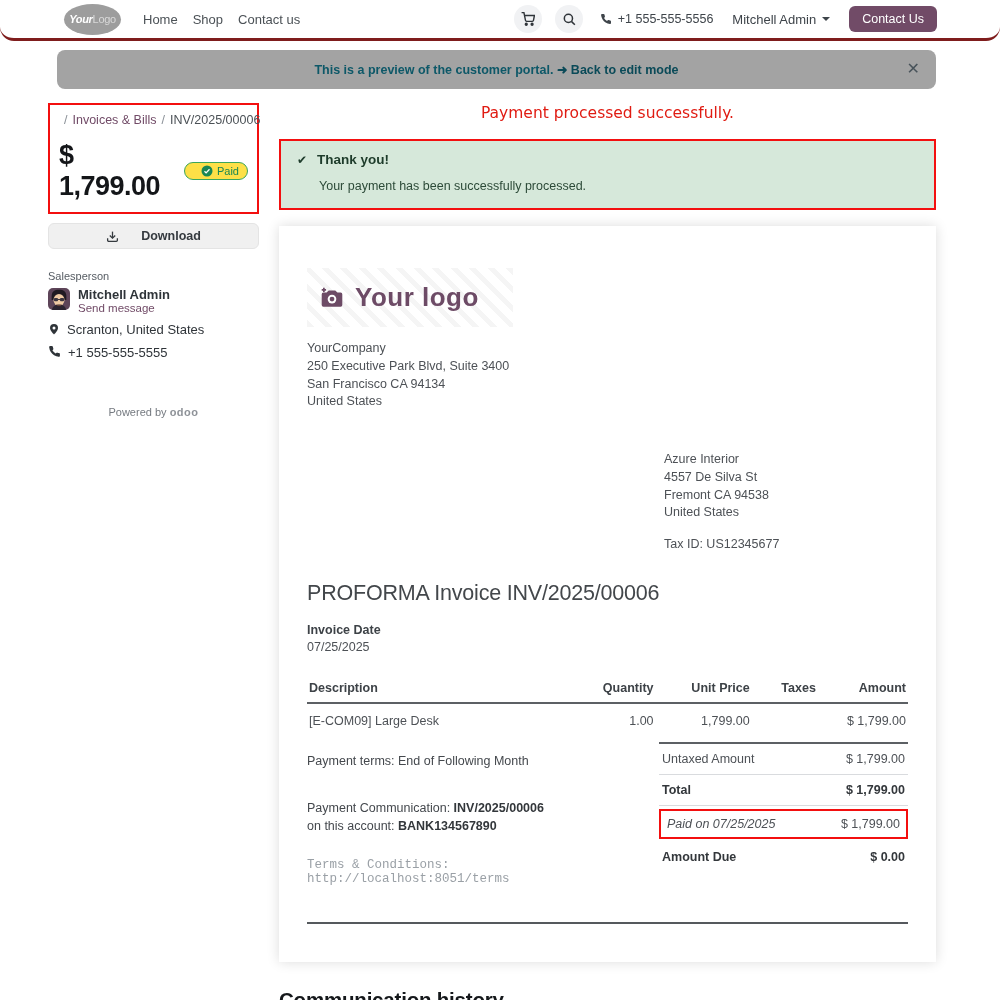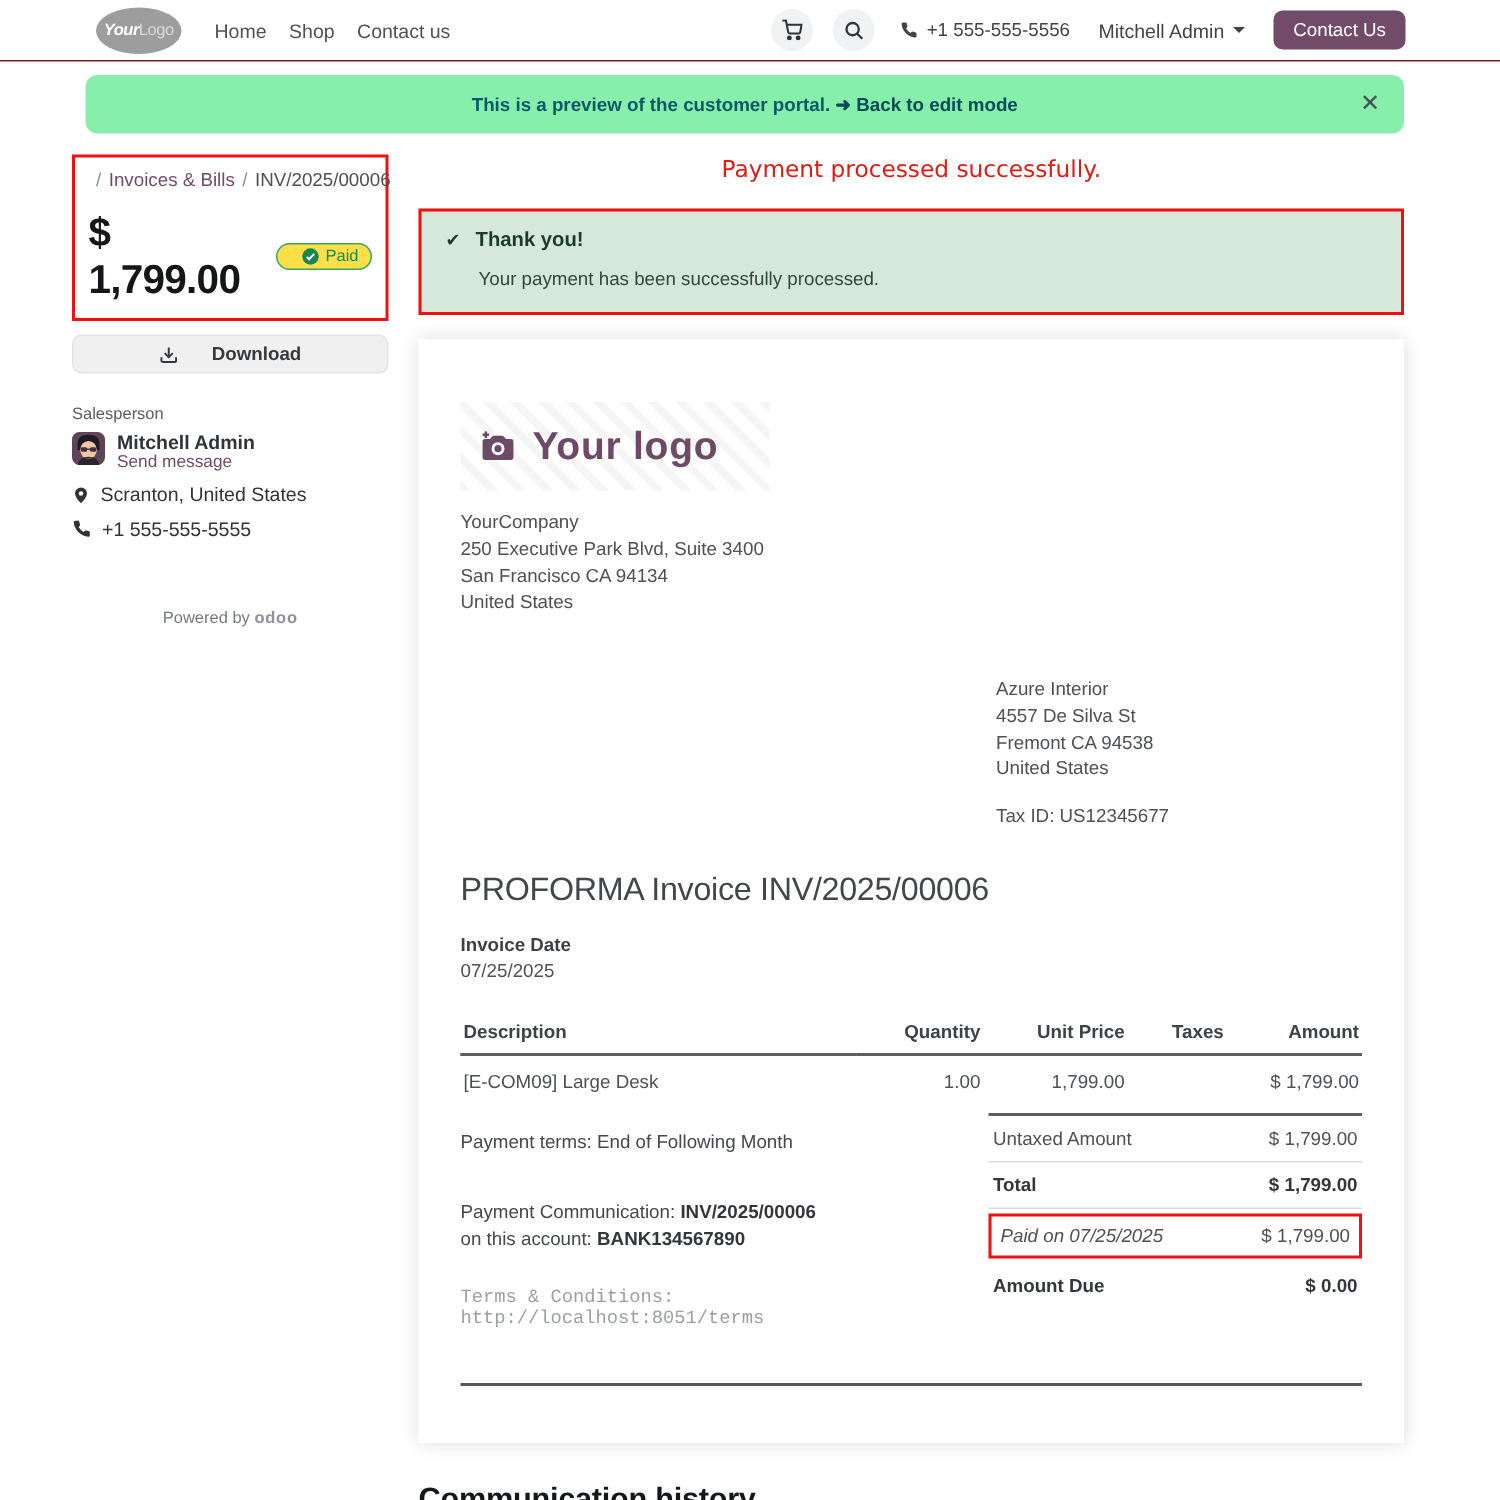--- a/index.html
+++ b/index.html
@@ -1,36 +1,36 @@
 <!DOCTYPE html>
 <html><head>
 <meta charset="utf-8">
 <style>
   * { margin:0; padding:0; box-sizing:border-box; }
   html,body { width:1000px; background:#fff; font-family:"Liberation Sans", sans-serif; color:#4d5156; }
   svg { display:block; }
 
   
-  .navbar { height:41px; display:flex; align-items:center; padding:0 63px 0 64px; border-bottom:1px solid #7f1d1d; }
+  .navbar { height:41px; display:flex; align-items:center; padding:0 63px 0 64px; border-bottom:3px solid #7f1d1d;border-radius:14px; }
   .logo-oval { width:57px; height:31px; background:#9d9d9d; border-radius:50%; display:flex; align-items:center; justify-content:center; flex:none; }
   .logo-oval .p1 { color:#fff; font-weight:bold; font-style:italic; font-size:11px; letter-spacing:-0.3px; }
   .logo-oval .p2 { color:#d9d9d9; font-size:11px; letter-spacing:-0.3px; }
   .nav-links { display:flex; gap:15px; margin-left:22px; }
   .nav-links a { color:#4b5156; font-size:13px; text-decoration:none; cursor:pointer; }
   .nav-right { margin-left:auto; display:flex; align-items:center; gap:13px; }
   .icon-circle { width:28px; height:28px; border-radius:50%; background:#f1f2f4; display:flex; align-items:center; justify-content:center; cursor:pointer; }
   .phone-group { display:flex; align-items:center; gap:6px; margin-left:4px; }
   .phone-group span { font-size:12.5px; color:#3e444a; }
   .user-menu { display:flex; align-items:center; gap:6px; margin-left:6px; cursor:pointer; }
   .user-menu span { font-size:13px; color:#3e444a; }
   .caret { width:0; height:0; border-left:4px solid transparent; border-right:4px solid transparent; border-top:4px solid #3e444a; }
   .contact-btn { background:#714B67; color:#fff; border:none; font-size:12.5px; padding:6px 13px; border-radius:6px; margin-left:6px; cursor:pointer; font-family:inherit; }
 
   
-  .banner { margin:9px 64px 14px 57px; height:39px; background:#86efac; border-radius:8px; display:flex; align-items:center; justify-content:center; position:relative; }
+  .banner { margin:9px 64px 14px 57px; height:39px; background:#a3a3a3; border-radius:8px; display:flex; align-items:center; justify-content:center; position:relative; }
   .banner .txt { font-size:12.5px; color:#0d5868; font-weight:600; }
   .banner .link { font-weight:bold; color:#0a4a58; cursor:pointer; }
   .banner .close { position:absolute; right:16px; top:9px; font-size:16px; color:#48535a; cursor:pointer; }
 
   
   .content { display:flex; margin:0 64px 0 48px; gap:20px; align-items:flex-start; }
   .sidebar { width:211px; flex:none; }
   .main { flex:1; min-width:0; }
 
   
@@ -41,21 +41,21 @@
   .breadcrumb .current { color:#4b5156; }
   .amount-row { display:flex; align-items:center; gap:10px; margin-top:13px; }
   .amount { font-size:27px; font-weight:bold; color:#141619; letter-spacing:-0.5px; }
   .paid-badge { display:inline-flex; align-items:center; gap:4px; border:1px solid #3ba55c; border-radius:20px; padding:2px 8px 2px 16px; color:#198754; font-size:11px; background:#fde047; }
   .download-btn { margin-top:9px; width:100%; background:#f0f0f0; border:1px solid #e4e4e4; border-radius:6px; padding:5px 0; display:flex; align-items:center; justify-content:center; gap:22px; font-size:12.5px; color:#353a3f; font-weight:600; cursor:pointer; font-family:inherit; }
   .sp-label { margin-top:21px; font-size:11px; color:#565c63; }
   .sp-row { display:flex; gap:8px; margin-top:6px; }
   .sp-avatar { width:22px; height:22px; border-radius:5px; overflow:hidden; flex:none; }
   .sp-name { font-size:13px; color:#2f3439; font-weight:600; line-height:1.1; }
   .sp-send { font-size:11.5px; color:#714B67; cursor:pointer; }
-  .sp-line { display:flex; align-items:center; gap:7px; margin-top:8px; font-size:13px; color:#2f3439; }
+  .sp-line { display:flex; align-items:flex-start; gap:7px; margin-top:8px; font-size:13px; color:#2f3439; }
   .powered { margin-top:46px; text-align:center; font-size:11px; color:#757a80; }
   .powered b { color:#8e9298; font-weight:600; letter-spacing:0.5px; }
 
   
   .pay-title { text-align:center; color:#e01b12; font-size:15.5px; font-family:"DejaVu Sans", sans-serif; margin:1px 0 0; }
   .alert-success { border:2px solid #f30f0f; background:#d6e8da; padding:11px 16px 15px; margin-top:17px; }
   .alert-head { display:flex; align-items:center; gap:10px; }
   .alert-check { color:#1d3b2a; font-size:12px; }
   .alert-title { font-size:13.5px; font-weight:bold; color:#1d3b2a; }
   .alert-body { margin:12px 0 0 22px; font-size:12.5px; color:#2c4a38; }

